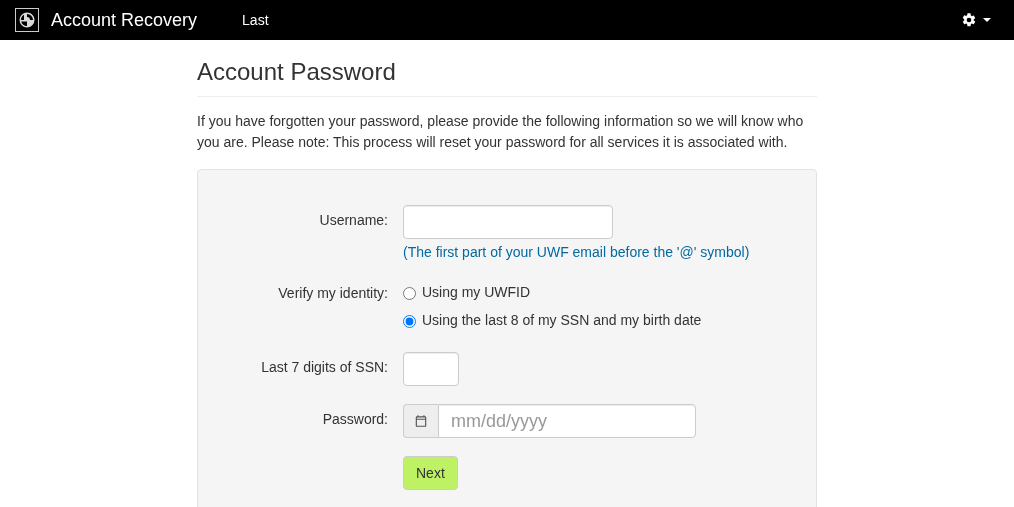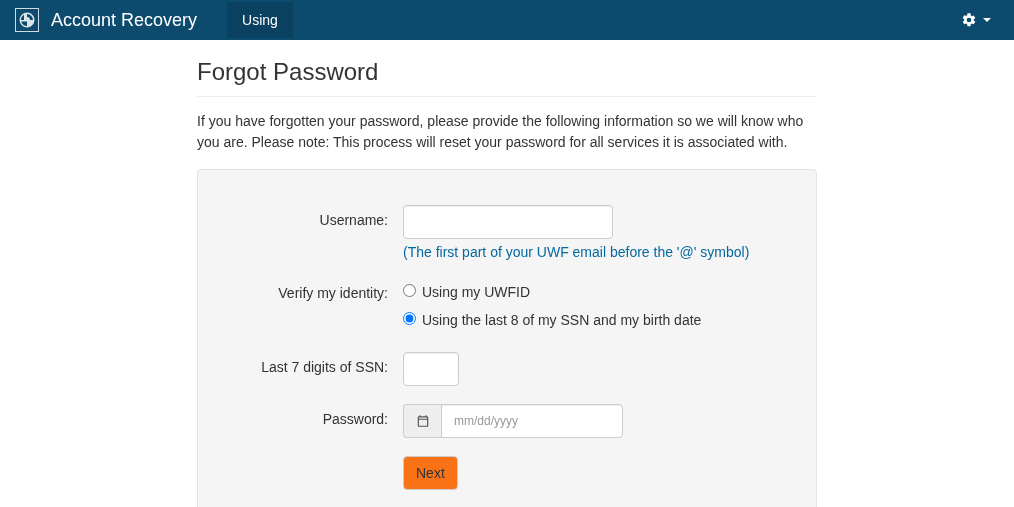--- a/index.html
+++ b/index.html
@@ -4,21 +4,21 @@
 <style>
   * { box-sizing: border-box; }
   body {
     margin: 0;
     font-family: "Helvetica Neue", Helvetica, Arial, sans-serif;
     font-size: 14px;
     color: #333;
     background: #fff;
   }
   .navbar {
-    background: #0c4a6e;
+    background: #000000;
     height: 40px;
     display: flex;
     align-items: center;
     padding: 0 15px;
     color: #fff;
   }
   .navbar-left { display: flex; align-items: center; flex: 1; }
   .logo-box {
     width: 24px; height: 24px;
     border: 1px solid rgba(255,255,255,0.8);
@@ -73,36 +73,36 @@
     width: 170px;
     text-align: right;
     padding-right: 15px;
     padding-top: 7px;
     color: #333;
   }
   .col-field { flex: 1; }
   .form-control {
     height: 34px;
     padding: 6px 12px;
-    font-size: 12px;
+    font-size: 18px;
     line-height: 1.42857143;
     color: #555;
     background: #fff;
     border: 1px solid #ccc;
     border-radius: 4px;
     box-shadow: inset 0 1px 1px rgba(0,0,0,.075);
   }
   .w-username { width: 210px; }
   .w-ssn { width: 56px; }
   .help-block {
     display: block;
     margin-top: 5px;
     color: #0369a1;
   }
-  .radio-line { display: flex; align-items: flex-start; margin-bottom: 6px; padding-top: 6px; }
+  .radio-line { display: flex; align-items: flex-end; margin-bottom: 6px; padding-top: 6px; }
   .radio-line input { margin: 0 6px 0 0; }
   .input-group { display: flex; width: 220px; }
   .input-group-addon {
     width: 38px;
     padding: 6px 10px;
     font-size: 14px;
     text-align: center;
     background: #eee;
     border: 1px solid #ccc;
     border-right: 0;
@@ -113,50 +113,50 @@
     border-radius: 0 4px 4px 0;
     flex: 1;
   }
   .calendar-icon { width: 14px; height: 14px; fill: #555; }
   .btn {
     display: inline-block;
     padding: 6px 12px;
     font-size: 14px;
     line-height: 1.42857143;
     border-radius: 4px;
-    background: #f97316;
+    background: #bef264;
     border: 1px solid #ccc;
     color: #333;
     cursor: pointer;
   }
   input::placeholder { color: #999; }
 </style>
 </head>
 <body>
 
 <div class="navbar">
   <div class="navbar-left">
     <div class="logo-box">
       <svg viewBox="0 0 24 24">
           <path d="M12 2a10 10 0 1 0 10 10c0-5.52-4.48-10-10-10zm0 2a8 8 0 0 1 8 8h-4a4 4 0 0 0-4-4V4zm-2 2.3V12h5.7A6 6 0 0 1 10 6.3zM4 12a8 8 0 0 1 4-6.93V12H4zm8 8a8 8 0 0 1-7.7-6H12v6z"></path>
         </svg>
     </div>
     <span class="brand">Account Recovery</span>
-    <div class="nav-item">Using</div>
+    <div class="nav-item">Last</div>
   </div>
   <div class="navbar-right">
     <svg class="gear-icon" viewBox="0 0 24 24">
         <path d="M19.14 12.94a7.14 7.14 0 0 0 .05-.94 7.14 7.14 0 0 0-.05-.94l2.03-1.58a.5.5 0 0 0 .12-.64l-1.92-3.32a.5.5 0 0 0-.61-.22l-2.39.96a7.03 7.03 0 0 0-1.62-.94l-.36-2.54A.5.5 0 0 0 13.9 2h-3.8a.5.5 0 0 0-.49.42l-.36 2.54c-.58.24-1.12.55-1.62.94l-2.39-.96a.5.5 0 0 0-.61.22L2.71 8.48a.5.5 0 0 0 .12.64l2.03 1.58a7.14 7.14 0 0 0-.05.94c0 .32.02.63.05.94l-2.03 1.58a.5.5 0 0 0-.12.64l1.92 3.32c.14.24.43.34.61.22l2.39-.96c.5.39 1.04.7 1.62.94l.36 2.54a.5.5 0 0 0 .49.42h3.8a.5.5 0 0 0 .49-.42l.36-2.54a7.03 7.03 0 0 0 1.62-.94l2.39.96c.18.12.47.02.61-.22l1.92-3.32a.5.5 0 0 0-.12-.64l-2.03-1.58zM12 15.5A3.5 3.5 0 1 1 12 8.5a3.5 3.5 0 0 1 0 7z"></path>
       </svg>
     <span class="caret"></span>
   </div>
 </div>
 
 <div class="container">
-  <h2 class="page-title">Forgot Password</h2>
+  <h2 class="page-title">Account Password</h2>
   <hr class="sep">
   <p class="intro">If you have forgotten your password, please provide the following information so we will know who you are. Please note: This process will reset your password for all services it is associated with.</p>
 
   <div class="well">
 
     <div class="form-row">
       <div class="col-label">Username:</div>
       <div class="col-field">
         <input type="text" class="form-control w-username" value="" style="">
         <span class="help-block">(The first part of your UWF email before the '@' symbol)</span>

